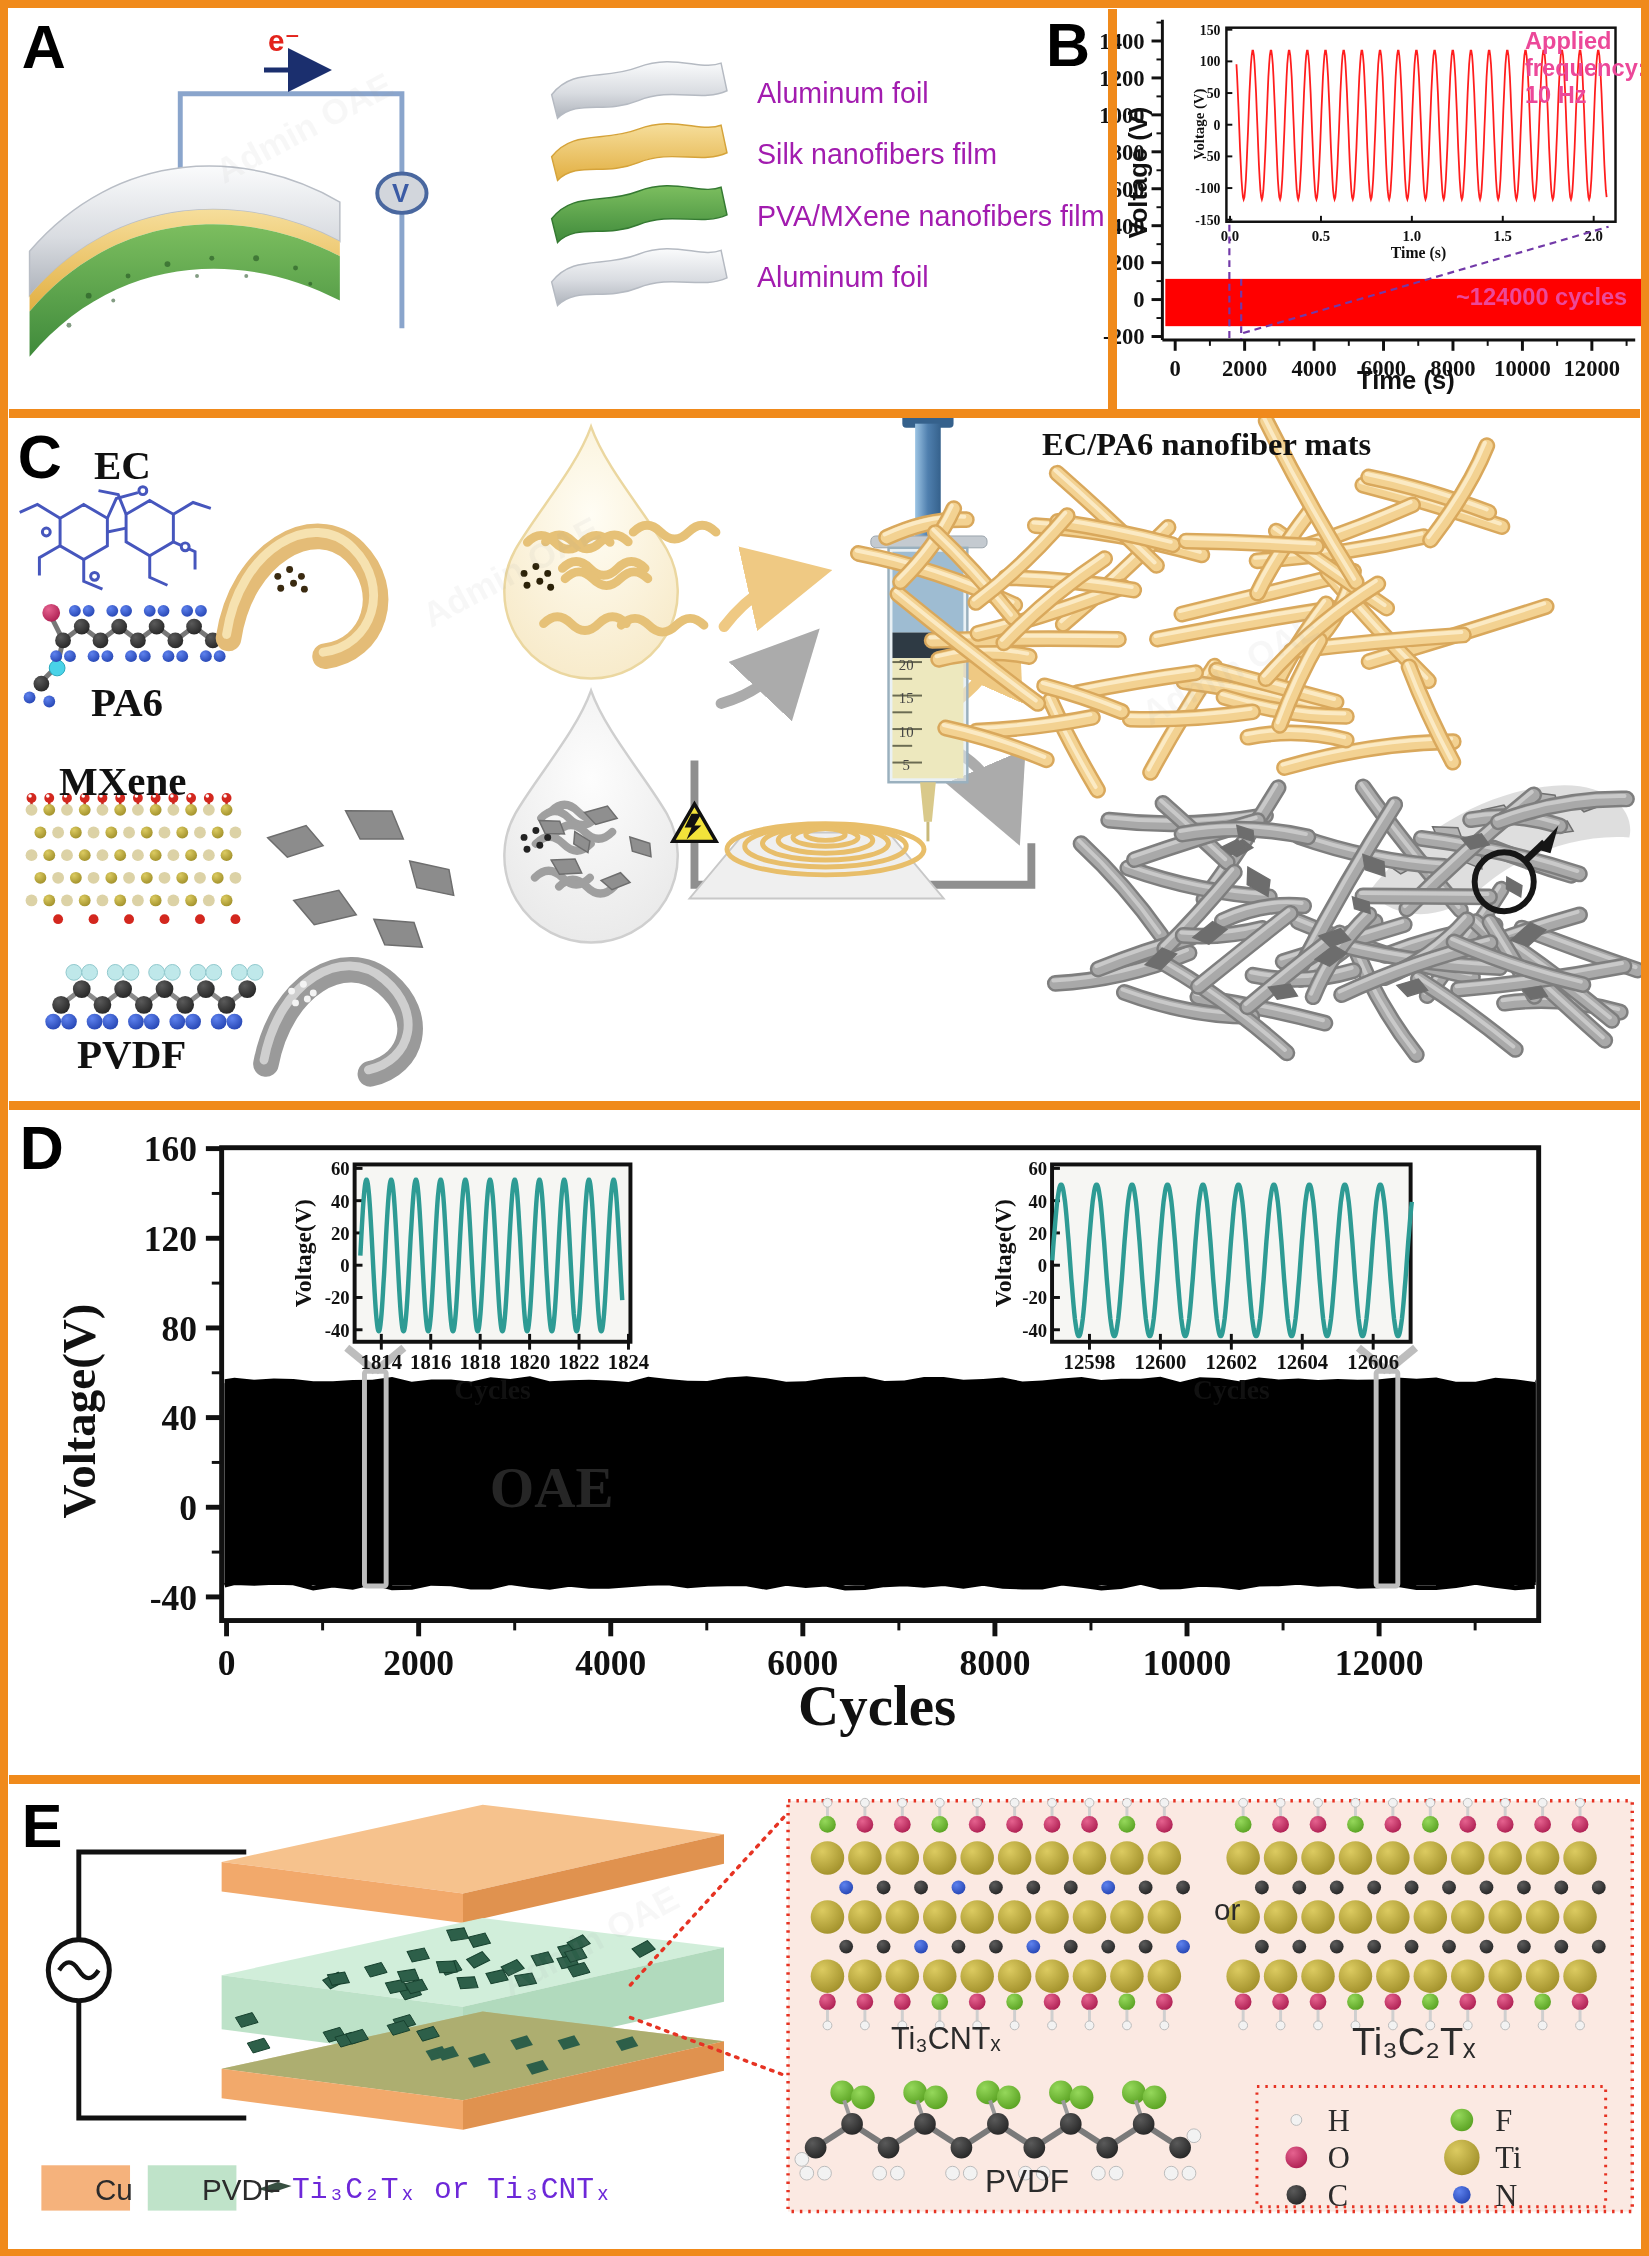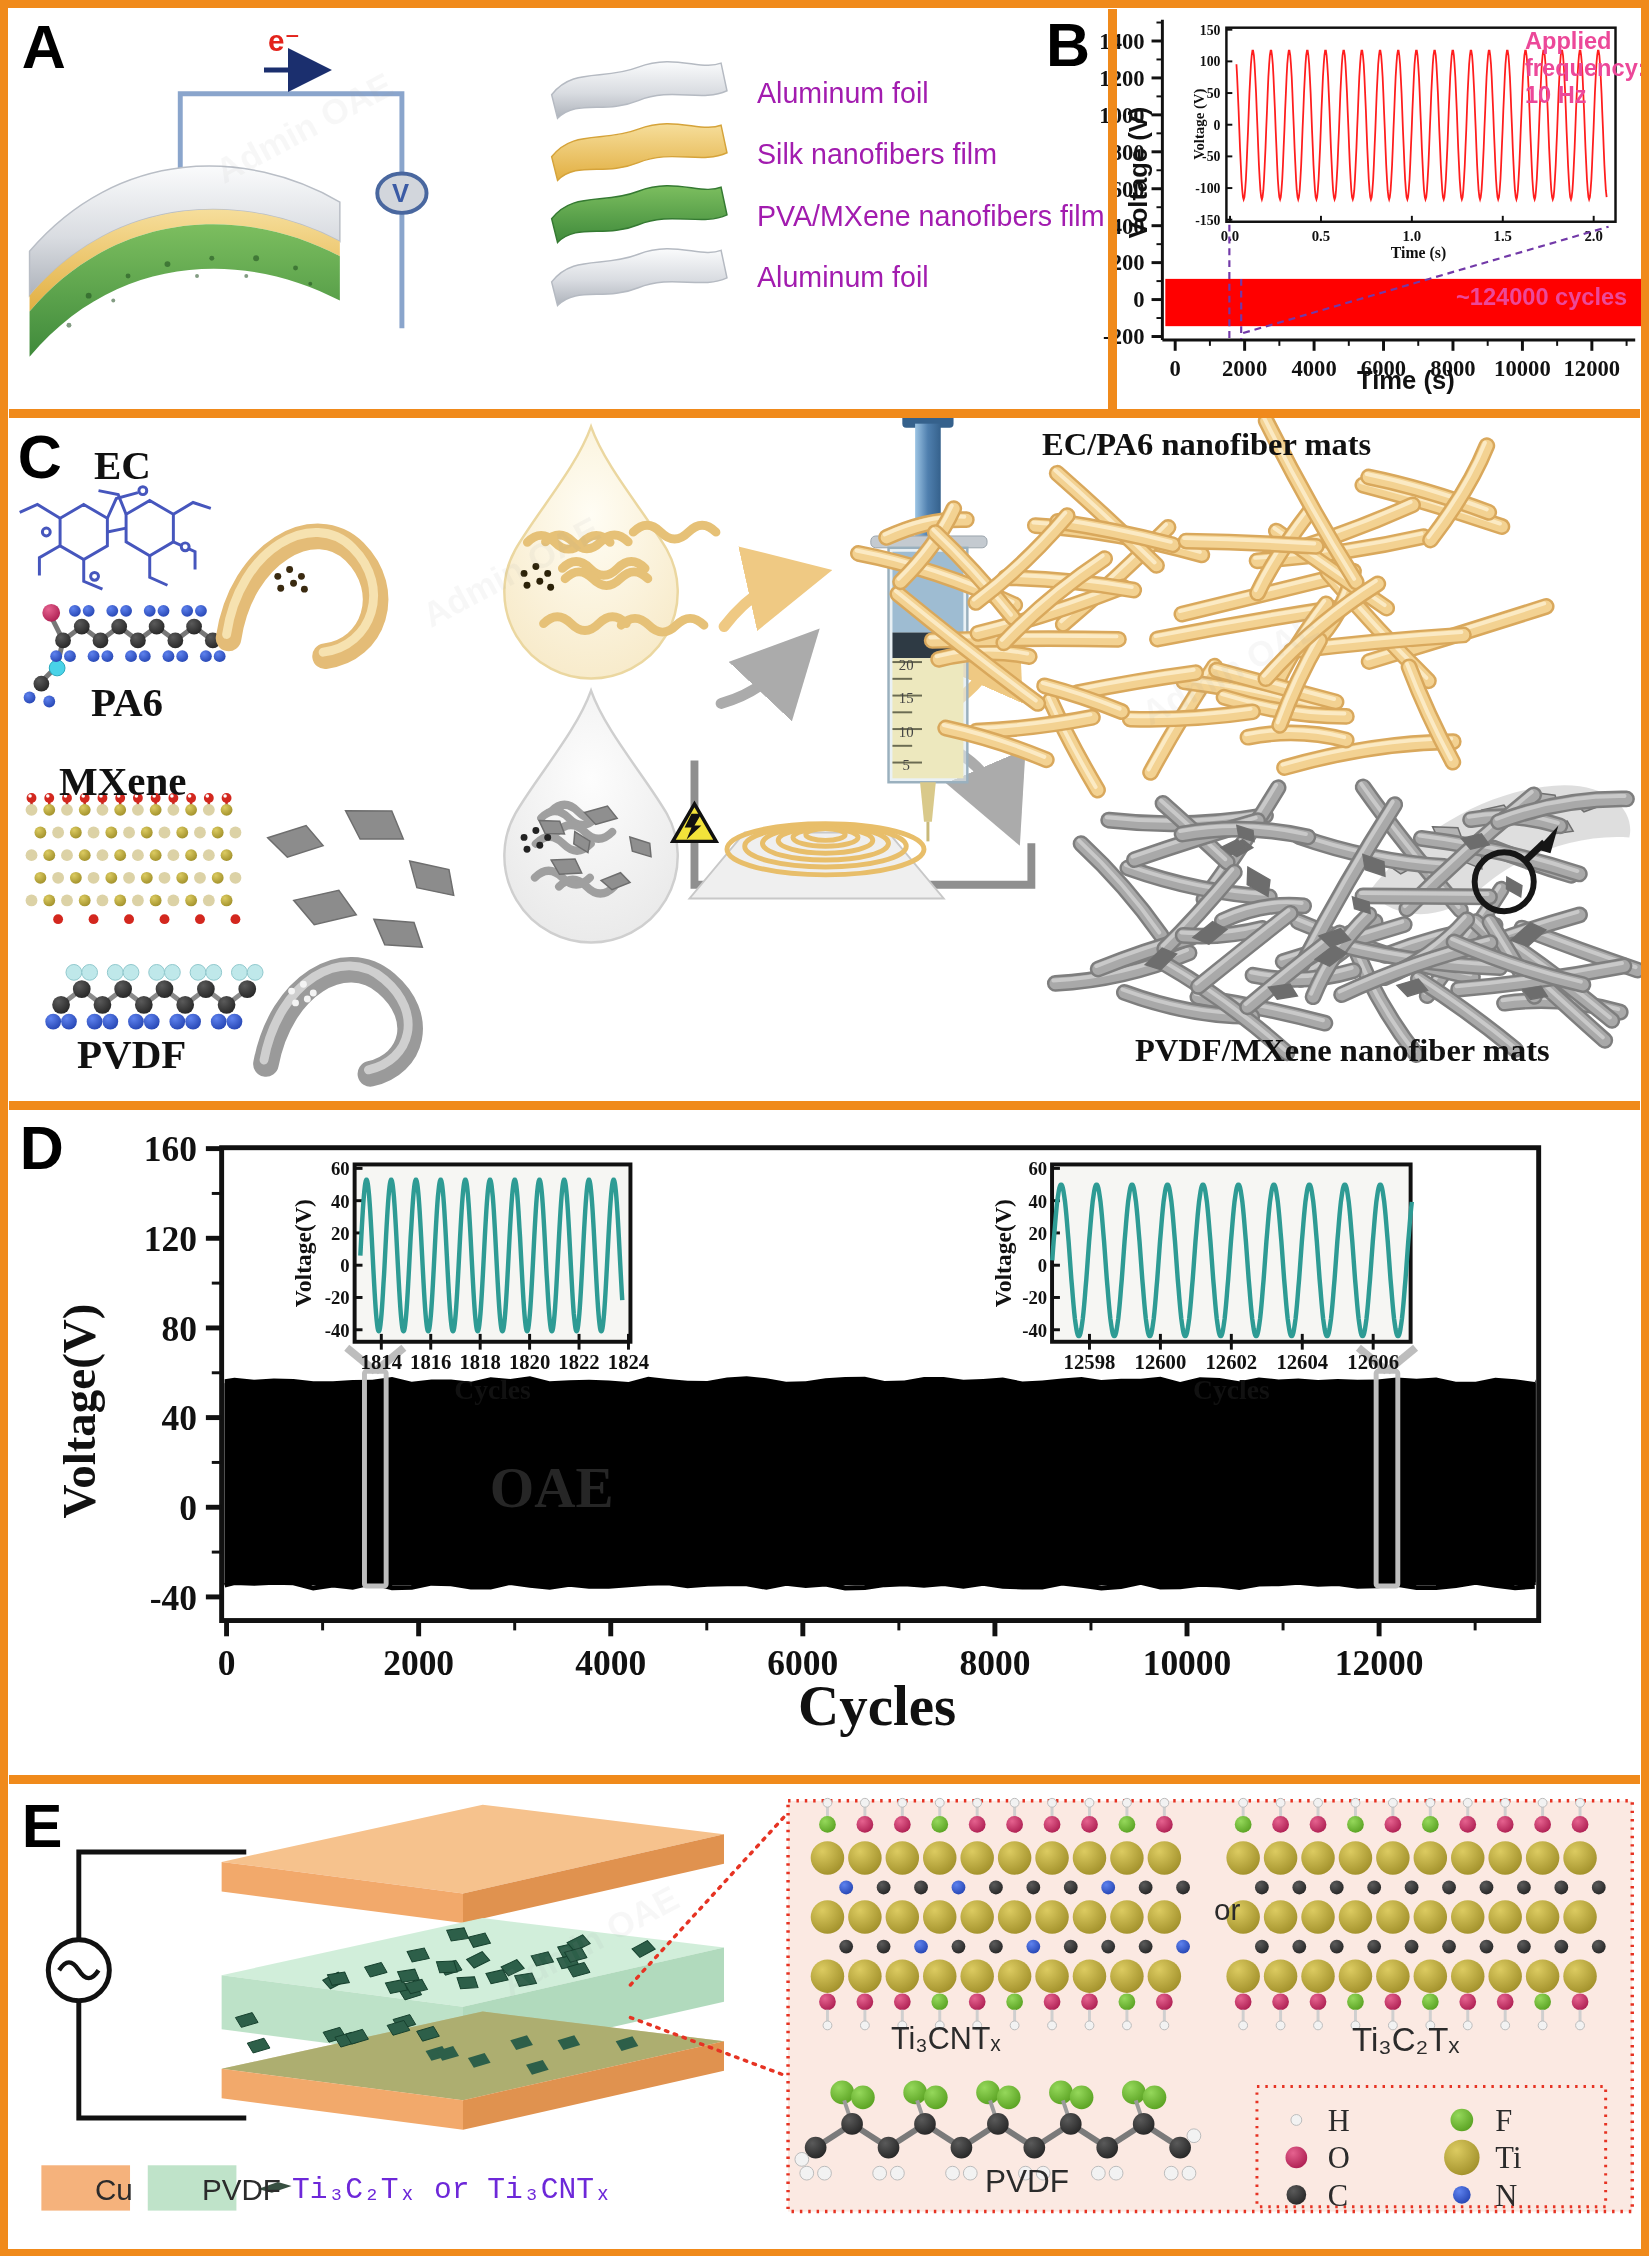--- a/index.html
+++ b/index.html
@@ -1371,32 +1371,31 @@
   <div class="txt purple" style="left:1525px;top:27.6px;font-size:23.6px;white-space:pre-line;line-height:1.15;">Applied
 frequency:
 10 Hz</div>
   <div class="txt purple" style="left:1456px;top:284px;font-size:23.6px;">~124000 cycles</div>
 
   <div class="txt serifb" style="left:94px;top:441px;font-size:41px;">EC</div>
   <div class="txt serifb" style="left:91px;top:678px;font-size:41px;">PA6</div>
   <div class="txt serifb" style="left:59px;top:757px;font-size:41px;">MXene</div>
   <div class="txt serifb" style="left:77px;top:1030px;font-size:41px;">PVDF</div>
   <div class="txt serifb" style="left:1042px;top:418px;font-size:32.5px;margin-top:8px;">EC/PA6 nanofiber mats</div>
-  <div class="txt serifb" style="left:1135px;top:1032px;font-size:32.5px;">PVDF/MXene nanofiber mats</div>
 
   <div class="txt rot serifb" style="left:-49px;top:1384px;width:256px;text-align:center;font-size:47px;">Voltage(V)</div>
   <div class="txt serifb" style="left:798px;top:1673px;font-size:57px;">Cycles</div>
 
   <div class="txt" style="left:95px;top:2173px;font-size:29.6px;color:#2b2b2b;">Cu</div>
 
   <div class="txt" style="left:202px;top:2173px;font-size:29.6px;color:#2b2b2b;">PVDF</div>
   <div class="txt" style="left:292px;top:2173px;font-size:29.6px;color:#6d28d9;font-family:Liberation Mono, monospace;">Ti₃C₂Tₓ or Ti₃CNTₓ</div>
   <div class="txt" style="left:1178px;top:1893px;font-size:29.6px;color:#2b2b2b;margin-left:36px;">or</div>
   <div class="txt" style="left:891px;top:2021px;font-size:30.5px;color:#2b2b2b;">Ti₃CNTₓ</div>
-  <div class="txt" style="left:1352px;top:2021px;font-size:33px;color:#2b2b2b;">Ti₃C₂Tₓ</div>
+  <div class="txt" style="left:1352px;top:2021px;font-size:38px;color:#2b2b2b;">Ti₃C₂Tₓ</div>
   <div class="txt" style="left:985px;top:2163px;font-size:31.5px;color:#2b2b2b;">PVDF</div>
 
   <div class="wm" style="left:207px;top:108px;">Admin OAE</div>
   <div class="wm" style="left:414px;top:552px;">Admin OAE</div>
   <div class="wm" style="left:1133px;top:650px;">Admin OAE</div>
   <div class="wm" style="left:493px;top:1921px;">Admin OAE</div>
 
   <div class="frame"></div>
   <div class="divider" style="left:1108px;top:8.9px;width:8.9px;height:406px;"></div>
   <div class="divider" style="left:8.9px;top:409px;width:1631px;height:8.9px;"></div>

